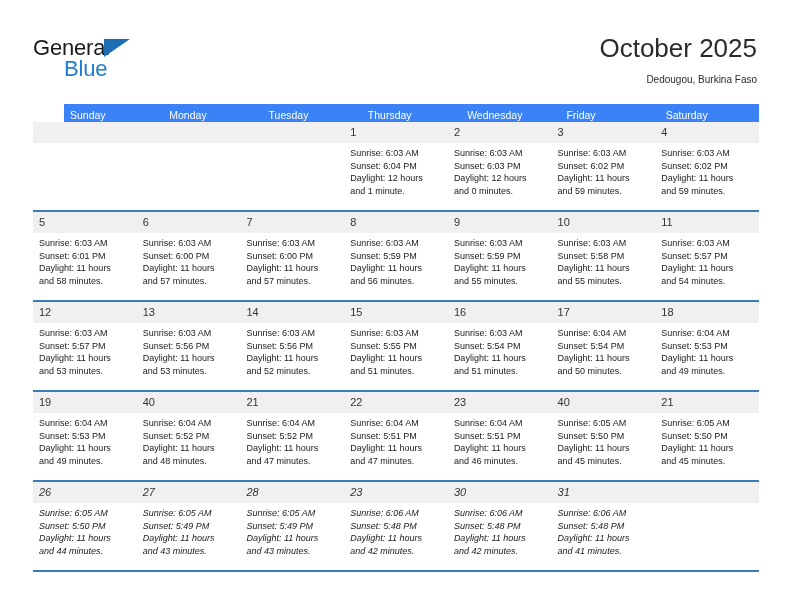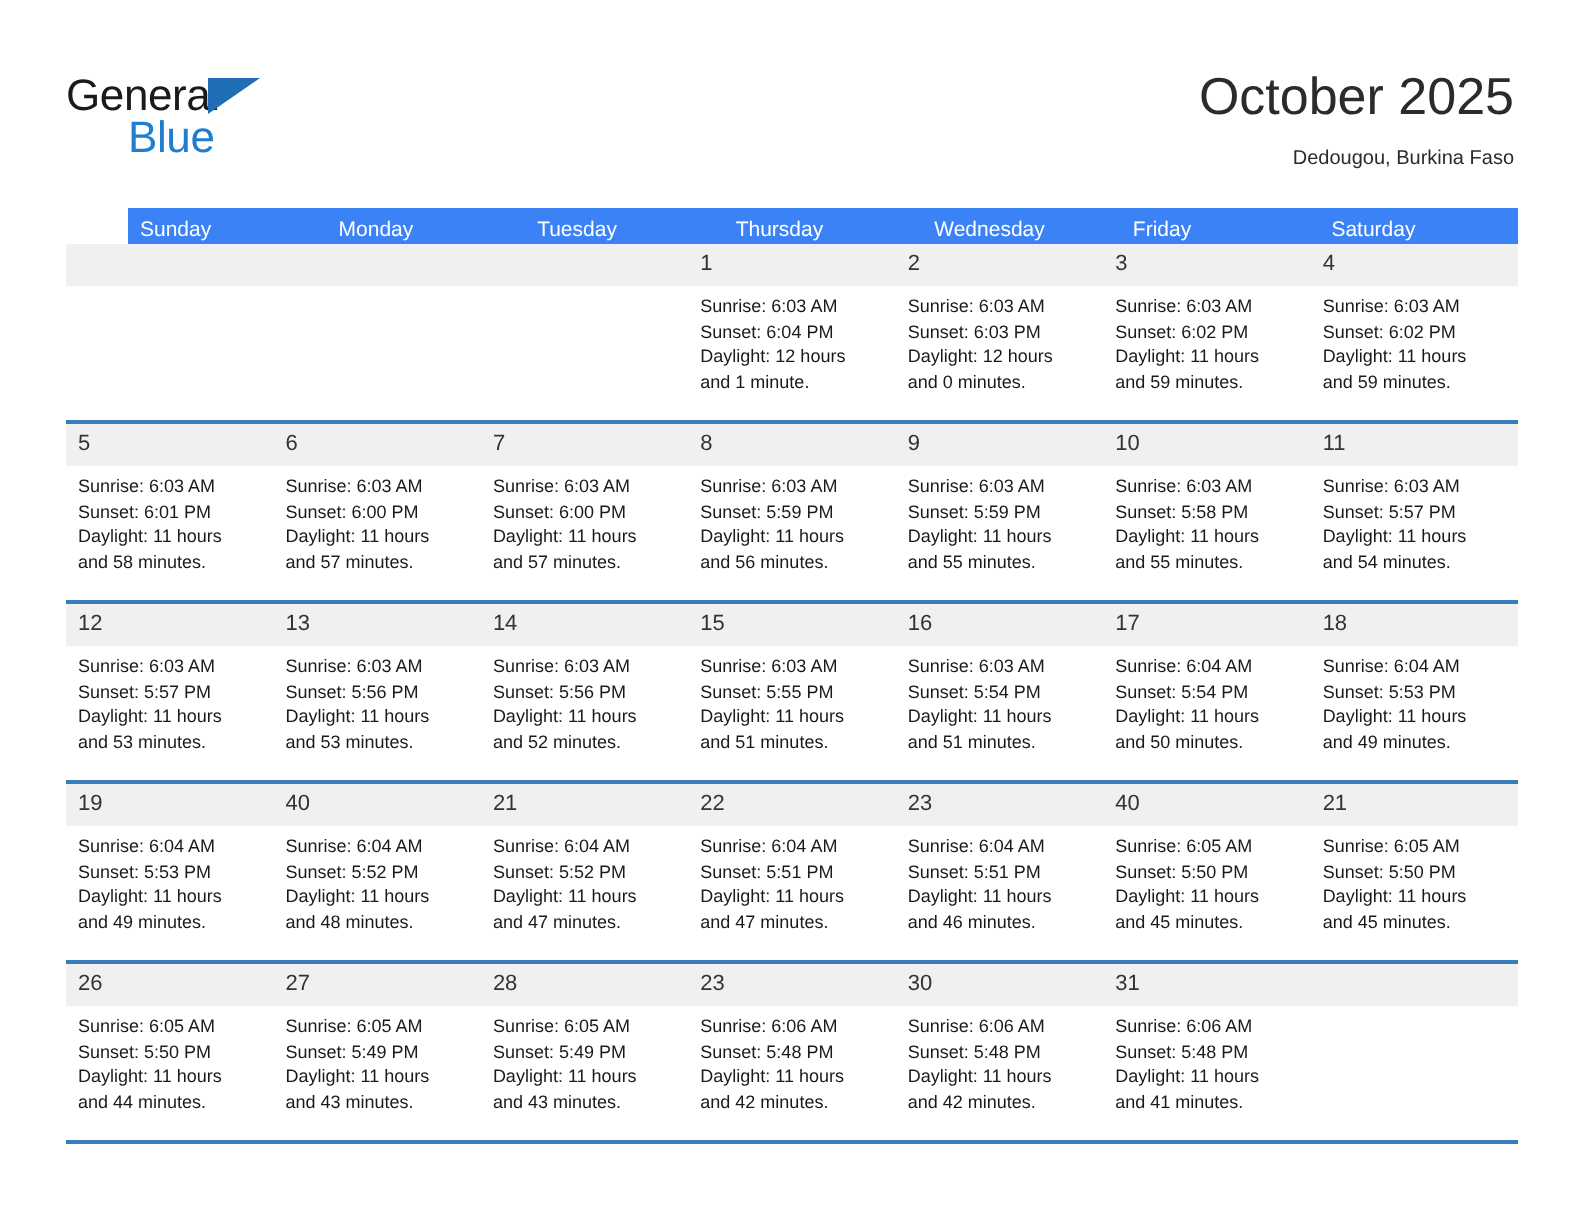--- a/index.html
+++ b/index.html
@@ -109,20 +109,21 @@
     white-space: nowrap;
   }
   .week {
     display: flex;
     height: 90px;
     border-bottom: 2px solid #3a7cb8;
     box-sizing: border-box;
   }
   .week:last-child {
     border-bottom: 2px solid #3a7cb8;
+    font-style: italic;
   }
   .cell {
     flex: 1 1 0;
     box-sizing: border-box;
     background: #ffffff;
     position: relative;
     overflow: hidden;
   }
   .cell .daynum-band {
     height: 22px;

